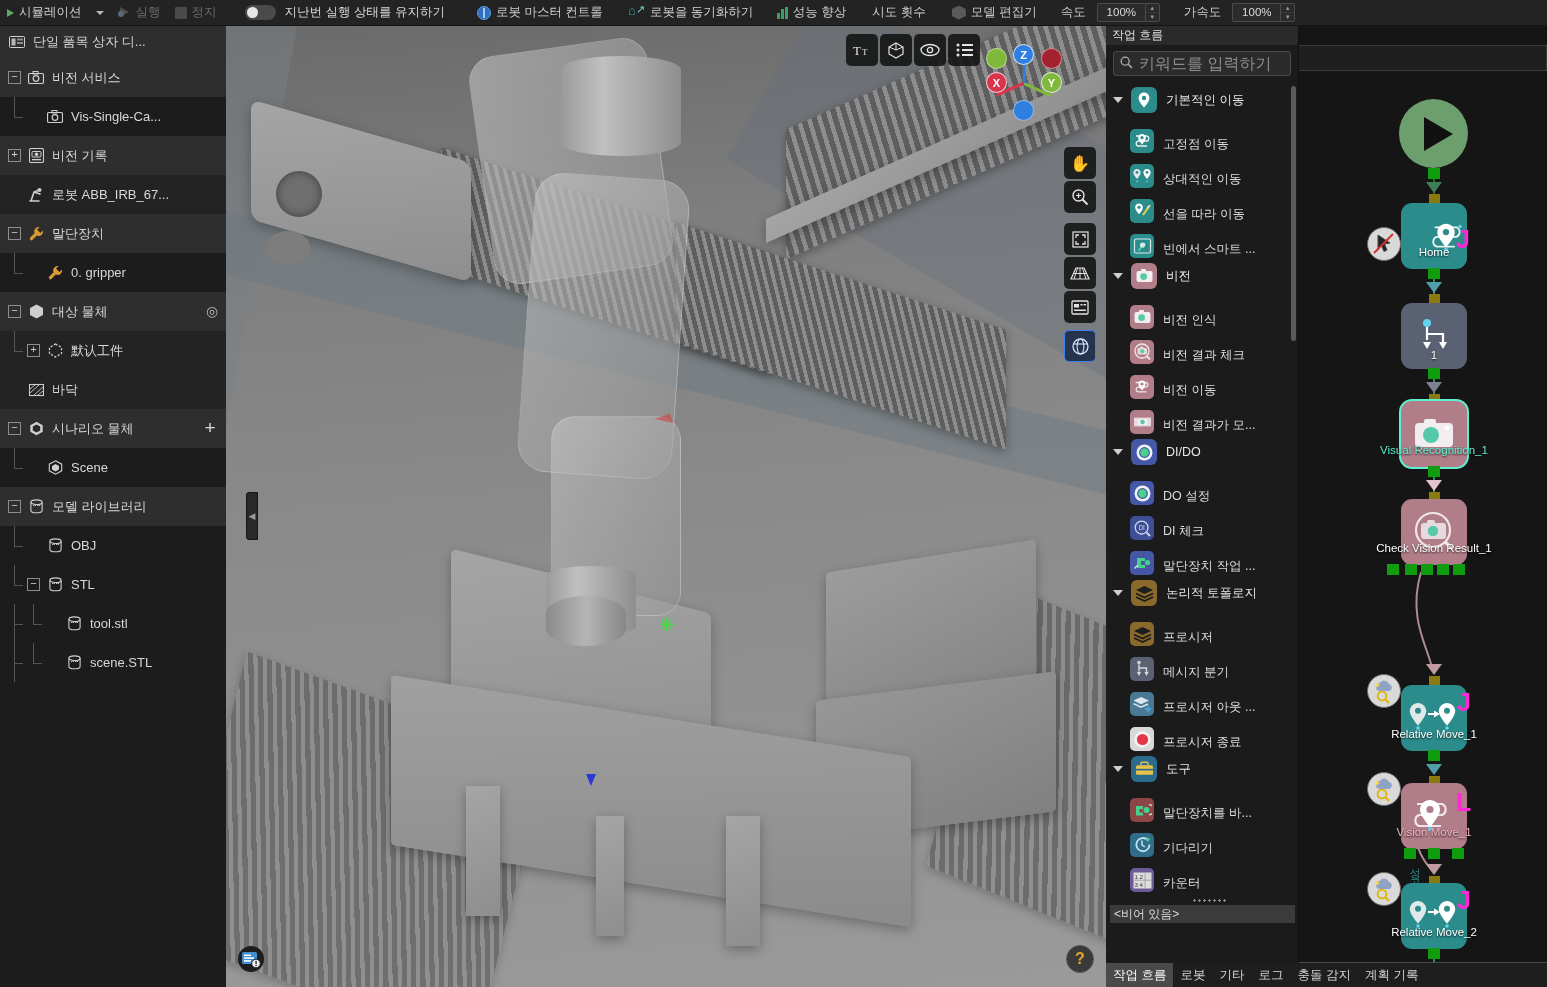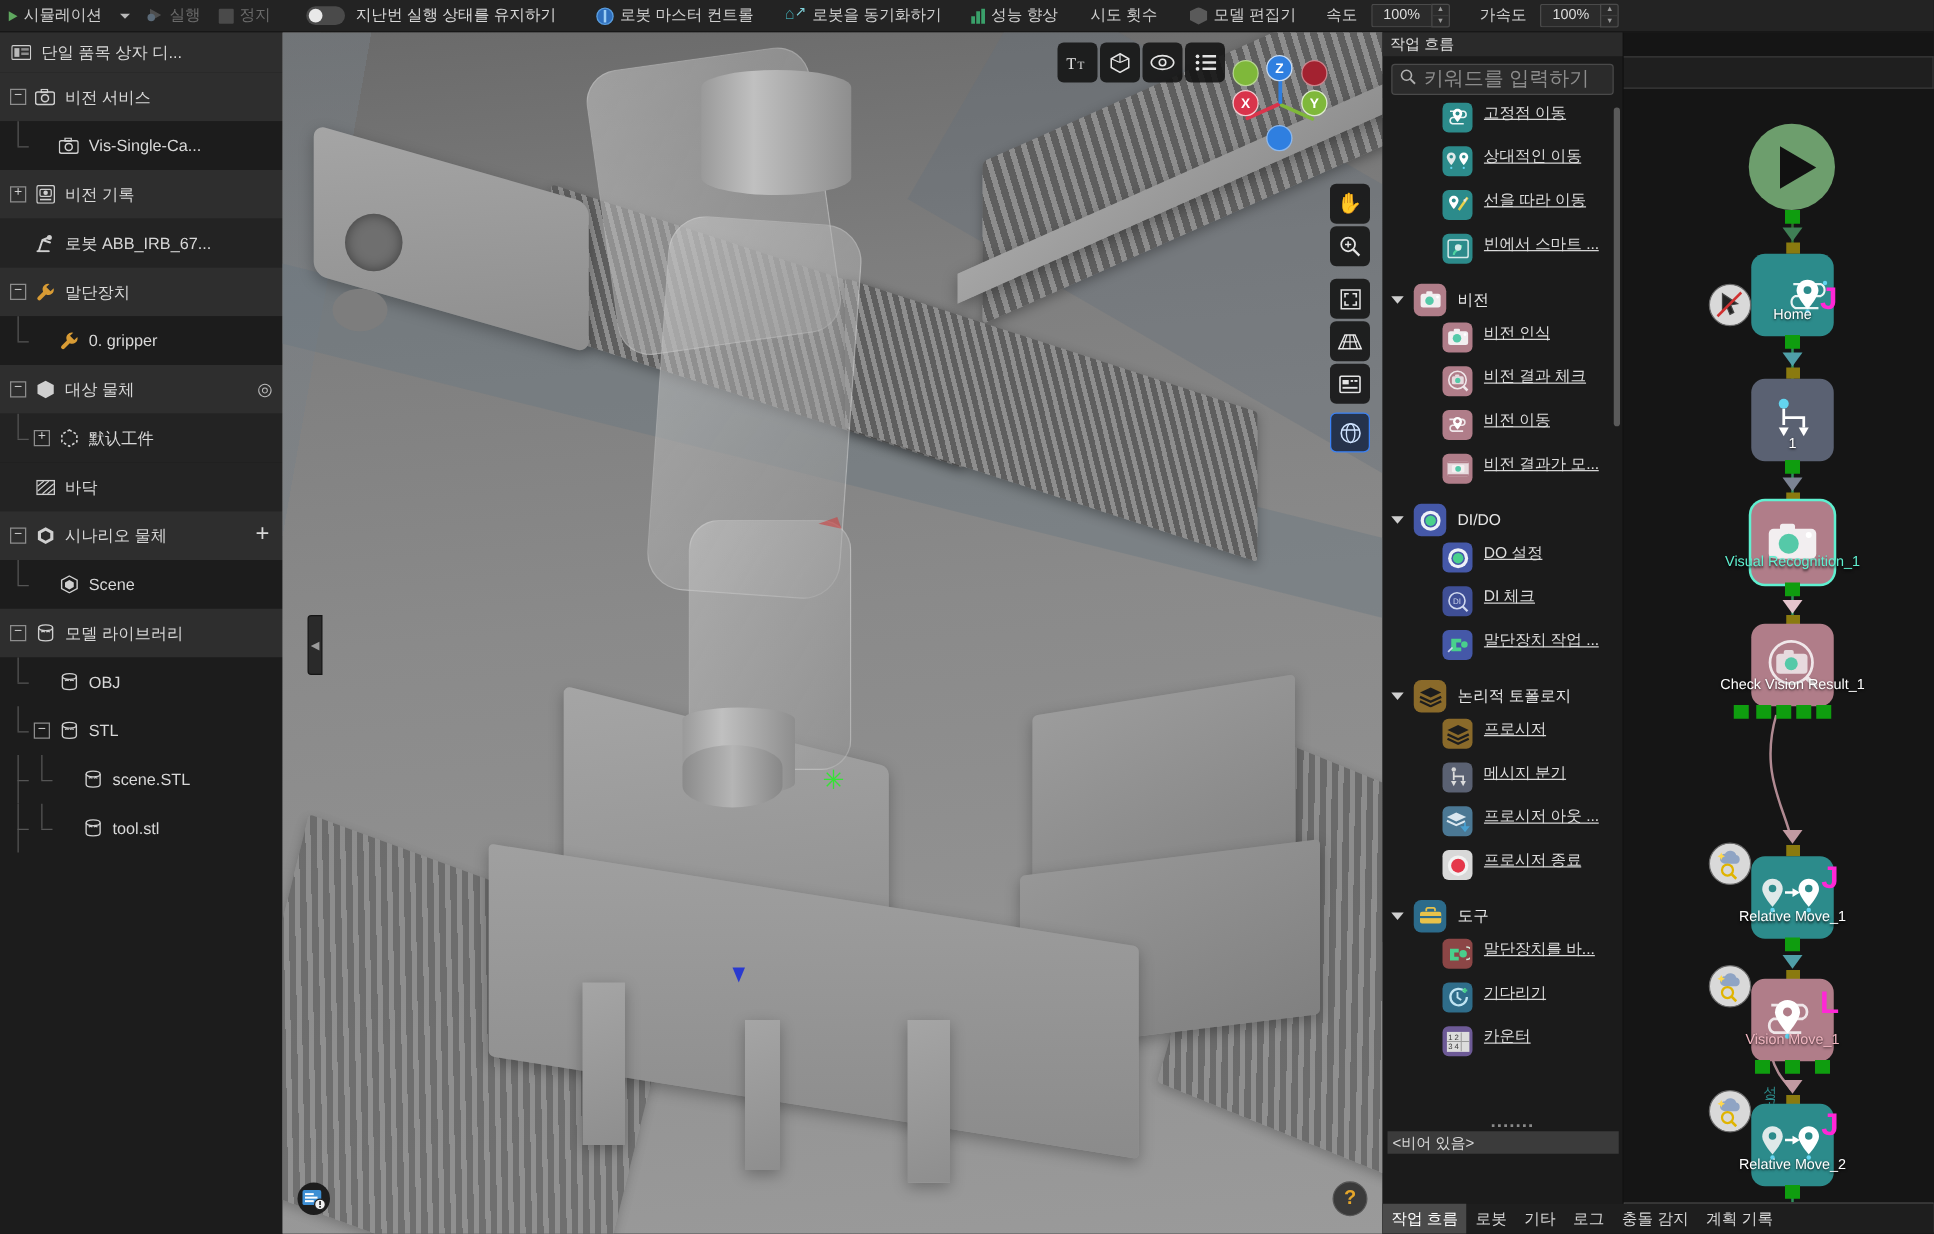--- a/index.html
+++ b/index.html
@@ -204,21 +204,21 @@
     width: 100%; height: 25px; background: #2b2b2b; border: 1px solid #4a4a4a;
     border-radius: 3px; display: flex; align-items: center; padding: 0 6px; gap: 6px;
   }
   #search-box input {
     flex: 1; background: transparent; border: none; outline: none;
     color: #cfcfcf; font-size: 16px; font-family: "Liberation Sans", sans-serif;
   }
   #search-box input::placeholder { color: #8c8c8c; }
   #lib-list { position:absolute; left:0; top:56px; width:193px; height:818px; overflow:hidden; }
   .lib-grp { display:flex; align-items:center; height: 36px; padding-left: 7px; }
-  .lib-item { display:flex; align-items:flex-start; height: 35px; padding-left: 48px; text-decoration: underline; }
+  .lib-item { display:flex; align-items:flex-end; height: 35px; padding-left: 24px; }
   .lib-caret {
     width: 0;height:0; border-top: 6px solid #cfcfcf;
     border-left: 5px solid transparent; border-right: 5px solid transparent;
     margin-right: 8px; flex: none;
   }
   .sq {
     width: 26px; height: 26px; border-radius: 6px; flex: none; margin-right: 9px;
     display:flex; align-items:center; justify-content:center; position: relative;
   }
   .sq.sm { width: 24px; height: 24px; border-radius: 5px; }
@@ -555,34 +555,34 @@
           <span class="guide"></span>
           <span class="guide last"></span>
           <span class="exp blank"></span>
           <span class="ico">
             <svg width="15" height="15" viewBox="0 0 15 15">
               <ellipse cx="7.5" cy="3.2" rx="5.6" ry="2.3" fill="none" stroke="#cfcfcf" stroke-width="1.1"></ellipse>
               <path d="M1.9 3.2 V11.4 a5.6 2.3 0 0 0 11.2 0 V3.2" fill="none" stroke="#cfcfcf" stroke-width="1.1"></path>
               <path d="M4 6.6 a2.2 1.6 0 0 1 3 0 M8 6.6 a2.2 1.6 0 0 1 3 0" stroke="#cfcfcf" stroke-width="1"></path>
             </svg>
           </span>
-          <span class="lbl">scene.STL</span>
+          <span class="lbl">tool.stl</span>
         </div>
         <div class="tree-row leaf">
           <span class="guide"></span>
           <span class="guide last"></span>
           <span class="exp blank"></span>
           <span class="ico">
             <svg width="15" height="15" viewBox="0 0 15 15">
               <ellipse cx="7.5" cy="3.2" rx="5.6" ry="2.3" fill="none" stroke="#cfcfcf" stroke-width="1.1"></ellipse>
               <path d="M1.9 3.2 V11.4 a5.6 2.3 0 0 0 11.2 0 V3.2" fill="none" stroke="#cfcfcf" stroke-width="1.1"></path>
               <path d="M4 6.6 a2.2 1.6 0 0 1 3 0 M8 6.6 a2.2 1.6 0 0 1 3 0" stroke="#cfcfcf" stroke-width="1"></path>
             </svg>
           </span>
-          <span class="lbl">tool.stl</span>
+          <span class="lbl">scene.STL</span>
         </div>
       </div>
     <div class="leftbar-collapse">◀</div>
   </div>
 
   <div id="viewport">
     <div class="vp-floor"></div>
 
     <div class="band" style="left:-60px; top:170px; width:1100px; height:62px; transform:rotate(14deg);"></div>
     <div class="band" style="left:600px; top:-40px; width:520px; height:200px; transform:rotate(30deg); background:rgba(100,112,122,0.35);"></div>
@@ -718,20 +718,30 @@
         <span>
           <svg width="13" height="13" viewBox="0 0 13 13">
               <circle cx="5.2" cy="5.2" r="4" fill="none" stroke="#b0b0b0" stroke-width="1.3"></circle>
               <path d="M8.3 8.3 L12 12" stroke="#b0b0b0" stroke-width="1.5"></path>
             </svg>
         </span>
         <input type="text" placeholder="키워드를 입력하기" style="">
       </div>
     </div>
     <div id="lib-list">
+        <div class="lib-grp">
+          <span class="lib-caret"></span>
+          <span class="sq" style="background:#2c8b8b">
+            <svg width="18" height="18" viewBox="0 0 18 18">
+              <path d="M9 1.6 C6 1.6 3.6 4 3.6 7 C3.6 11 9 16.4 9 16.4 C9 16.4 14.4 11 14.4 7 C14.4 4 12 1.6 9 1.6 Z" fill="#fff"></path>
+              <circle cx="9" cy="7" r="2.2" fill="#2c8b8b"></circle>
+            </svg>
+          </span>
+          <span class="lib-lbl">기본적인 이동</span>
+        </div>
         <div class="lib-item">
           <span class="sq sm" style="background:#2c8b8b">
             <svg width="19" height="18" viewBox="0 0 19 18">
               <path d="M3 4 H14 A2.6 2.6 0 0 1 14 9 H5 A2.6 2.6 0 0 0 5 14 H14" fill="none" stroke="#eaf4f4" stroke-width="1.3"></path>
               <path d="M9 2 C6.9 2 5.2 3.7 5.2 5.8 C5.2 8.4 9 12.6 9 12.6 C9 12.6 12.8 8.4 12.8 5.8 C12.8 3.7 11.1 2 9 2 Z" fill="#fff"></path>
               <circle cx="9" cy="5.7" r="1.6" fill="#2c8b8b"></circle>
             </svg>
           </span>
           <span class="lib-lbl">고정점 이동</span>
         </div>

